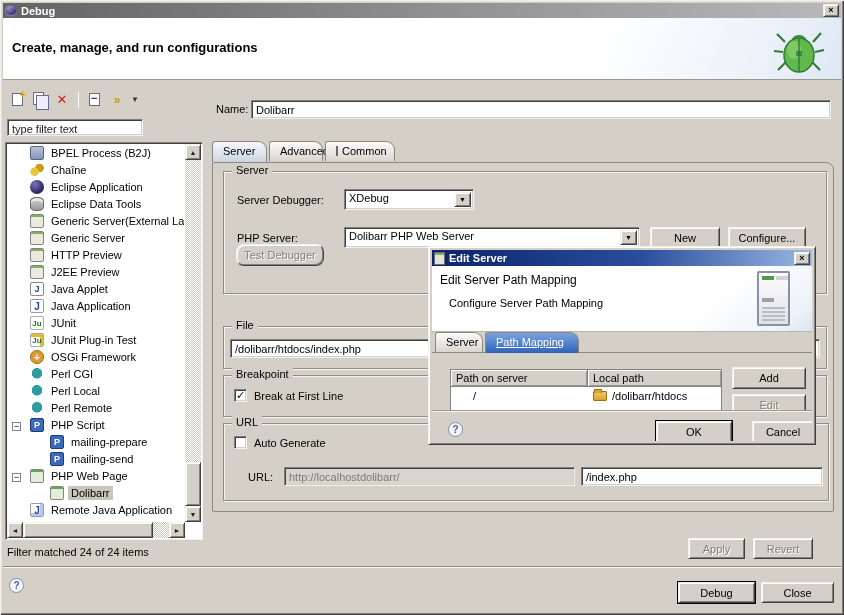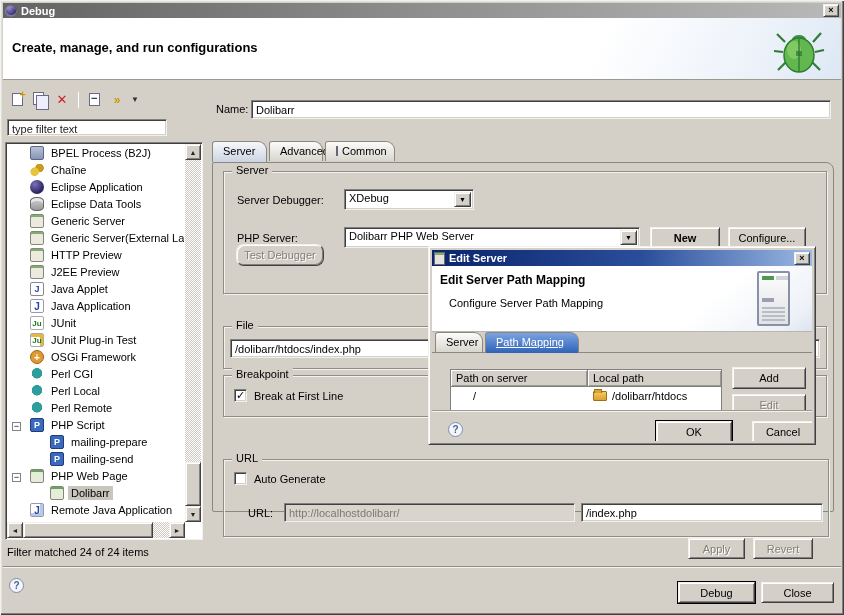--- a/index.html
+++ b/index.html
@@ -49,21 +49,21 @@
   .tbi { width:16px; height:16px; position:relative; display:inline-block; }
   .page { position:absolute; left:2px; top:1px; width:11px; height:13px; background:#fff; border:1px solid #6a6a8a; }
   .tbi.new .page::after { content:"+"; position:absolute; right:-4px; top:-6px; color:#c89a00; font-weight:bold; font-size:11px; text-shadow:0 0 1px #ffe; }
   .tbi.dup .page { left:1px; top:0; }
   .tbi.dup::after { content:""; position:absolute; left:4px; top:3px; width:11px; height:13px; background:#eef; border:1px solid #6a6a8a; }
   .tbi.del { color:#c22; font-weight:bold; font-size:13px; text-align:center; line-height:16px; }
   .tbi.collapse .page::after { content:"−"; position:absolute; left:1px; top:-2px; font-weight:bold; color:#335; }
   .tbi.filter { color:#c89a00; font-weight:bold; font-size:12px; line-height:16px; text-align:center; }
   .tbi.drop { width:10px; color:#333; font-size:8px; line-height:16px; }
 
-  #filter-input { left:2px; top:33px; width:160px; height:17px; color:#222; }
+  #filter-input { left:2px; top:33px; width:136px; height:17px; color:#222; }
 
   #tree { position:absolute; left:0; top:56px; width:198px; height:398px; background:#fff; border:1px solid; border-color:#808080 #f2f1ed #f2f1ed #808080; box-shadow: inset 1px 1px 0 #404040; overflow:hidden; }
   #tree-rows { position:absolute; left:2px; top:3px; right:18px; bottom:18px; overflow:hidden; }
   .tree-row { position:relative; height:17px; display:flex; align-items:flex-start; white-space:nowrap; }
   .tree-row .indent0 { width:22px; flex:0 0 22px; }
   .tree-row .indent1 { width:42px; flex:0 0 42px; }
   .tree-row .expander { position:absolute; left:4px; top:4px; width:9px; height:9px; background:#fff; border:1px solid #848488; font-size:9px; line-height:7px; text-align:center; color:#000; }
   .tree-row .lbl { padding:1px 3px; }
   .tree-row.selected .lbl { background:#c9c6be; }
   .ticon { width:14px; height:14px; flex:0 0 14px; margin-right:4px; position:relative; display:inline-flex; align-items:center; justify-content:center; font-weight:bold; font-size:9px; border-radius:2px; }
@@ -105,21 +105,21 @@
   
   #footer-sep { position:absolute; left:3px; top:566px; width:838px; height:2px; border-top:1px solid #8e8c83; border-bottom:1px solid #f4f3ef; }
 
   
   #dialog { position:absolute; left:428px; top:246px; width:388px; height:199px; background:#d4d0c8; z-index:10;
     border:1px solid; border-color:#f2f1ed #404040 #404040 #f2f1ed; box-shadow: inset 1px 1px 0 #fff, inset -1px -1px 0 #808080; }
   #dlg-titlebar { position:absolute; left:3px; top:3px; right:3px; height:16px; background:linear-gradient(to right,#0b246b,#2a4d9b 55%,#9ab9e4); display:flex; align-items:center; padding:0 2px; }
   #dlg-titlebar .title { color:#fff; font-weight:bold; font-size:11px; margin-left:4px; flex:1; }
   .mini-server { width:11px; height:13px; background:#e6e4da; border:1px solid #6a6a72; box-shadow: inset 0 2px 0 #7fae6a; }
   #dlg-header { position:absolute; left:3px; top:19px; right:3px; height:66px; background:linear-gradient(140deg,#ffffff 70%,#eef2f8 92%,#dce4ef 100%); border-bottom:1px solid #b8b6ae; }
-  #dlg-header .heading { position:absolute; left:8px; top:7px; font-size:12px; font-weight:bold;text-align:center; }
+  #dlg-header .heading { position:absolute; left:8px; top:7px; font-size:12px; font-weight:normal;text-align:center; }
   #dlg-header .subheading { position:absolute; left:17px; top:31px; font-size:11px; }
   .tower { position:absolute; right:22px; top:5px; width:33px; height:55px; background:linear-gradient(#fdfdfd,#e2e2e6); border:2px solid #8792a8; border-radius:2px; }
   .tower::before { content:""; position:absolute; left:3px; top:3px; width:12px; height:4px; background:#4f9a4f; box-shadow:14px 0 0 #cfd3da, 0 22px 0 #9aa0ac; }
   .tower::after { content:""; position:absolute; left:3px; bottom:3px; width:23px; height:2px; background:#b8bcc4; box-shadow:0 -4px 0 #b8bcc4, 0 -8px 0 #b8bcc4, 0 -12px 0 #b8bcc4; }
   #dlg-tabs { position:absolute; left:3px; top:85px; right:3px; height:21px; }
   #dlg-content { position:absolute; left:3px; top:105px; right:3px; bottom:3px; background:#d4d0c8; border-top:1px solid #8a887f; overflow:hidden; }
   #map-table { position:absolute; left:18px; top:16px; width:272px; background:#f0abfc; border:1px solid #808080; }
   #map-table .thead { display:flex; height:17px; }
   #map-table .th { background:#d4d0c8; border-right:1px solid #808080; border-bottom:1px solid #808080; box-shadow: inset 1px 1px 0 #fff, inset -1px -1px 0 #9a988f; padding:2px 5px; }
   #map-table .th:last-child { border-right:none; }
@@ -200,26 +200,26 @@
             <span class="lbl">Eclipse Application</span>
           </div>
           <div class="tree-row">
             <span class="indent0"></span>
             <span class="ticon i-db"></span>
             <span class="lbl">Eclipse Data Tools</span>
           </div>
           <div class="tree-row">
             <span class="indent0"></span>
             <span class="ticon i-server"></span>
+            <span class="lbl">Generic Server(External La</span>
+          </div>
+          <div class="tree-row">
+            <span class="indent0"></span>
+            <span class="ticon i-server"></span>
             <span class="lbl">Generic Server</span>
-          </div>
-          <div class="tree-row">
-            <span class="indent0"></span>
-            <span class="ticon i-server"></span>
-            <span class="lbl">Generic Server(External La</span>
           </div>
           <div class="tree-row">
             <span class="indent0"></span>
             <span class="ticon i-server"></span>
             <span class="lbl">HTTP Preview</span>
           </div>
           <div class="tree-row">
             <span class="indent0"></span>
             <span class="ticon i-server"></span>
             <span class="lbl">J2EE Preview</span>
@@ -336,37 +336,37 @@
         <span class="label" style="left:13px; top:22px;">Server Debugger:</span>
         <div class="combo sunken" style="left:120px; top:17px; width:130px; height:21px;">
           <span class="combo-field">XDebug</span>
           <span class="combo-btn plain-x">▼</span>
         </div>
         <span class="label" style="left:13px; top:60px;">PHP Server:</span>
         <div class="combo sunken" style="left:120px; top:55px; width:296px; height:21px;">
           <span class="combo-field">Dolibarr PHP Web Server</span>
           <span class="combo-btn plain-x">▼</span>
         </div>
-        <div class="btn" style="left:426px; top:55px; width:70px; height:21px;font-weight:bold;">New</div>
+        <div class="btn" style="left:426px; top:55px; width:70px; height:21px;">New</div>
         <div class="btn" style="left:504px; top:55px; width:78px; height:21px;">Configure...</div>
         <div class="btn disabled" style="left:12px; top:72px; width:88px; height:22px;border-radius:8px;">Test Debugger</div>
       </div>
 
       <div class="group" style="left:10px; top:163px; width:604px; height:43px;">
         <span class="legend">File</span>
         <div class="sunken field" style="left:6px; top:12px; width:590px; height:19px;">/dolibarr/htdocs/index.php</div>
       </div>
 
       <div class="group" style="left:10px; top:212px; width:604px; height:42px;">
         <span class="legend">Breakpoint</span>
         <span class="checkbox sunken checked" style="left:10px; top:13px;"></span>
         <span class="label" style="left:30px; top:14px;">Break at First Line</span>
       </div>
 
-      <div class="group" style="left:10px; top:260px; width:606px; height:78px;margin-top:36px;">
+      <div class="group" style="left:10px; top:260px; width:606px; height:78px;">
         <span class="legend">URL</span>
         <span class="checkbox sunken" style="left:10px; top:12px;"></span>
         <span class="label" style="left:30px; top:13px;">Auto Generate</span>
         <span class="label" style="left:24px; top:47px;">URL:</span>
         <div class="sunken field disabled" style="left:60px; top:43px; width:291px; height:19px;">http://localhostdolibarr/</div>
         <div class="sunken field" style="left:357px; top:43px; width:242px; height:19px;">/index.php</div>
       </div>
     </div>
 
     <div class="btn disabled" style="left:478px; top:452px; width:57px; height:21px;">Apply</div>

